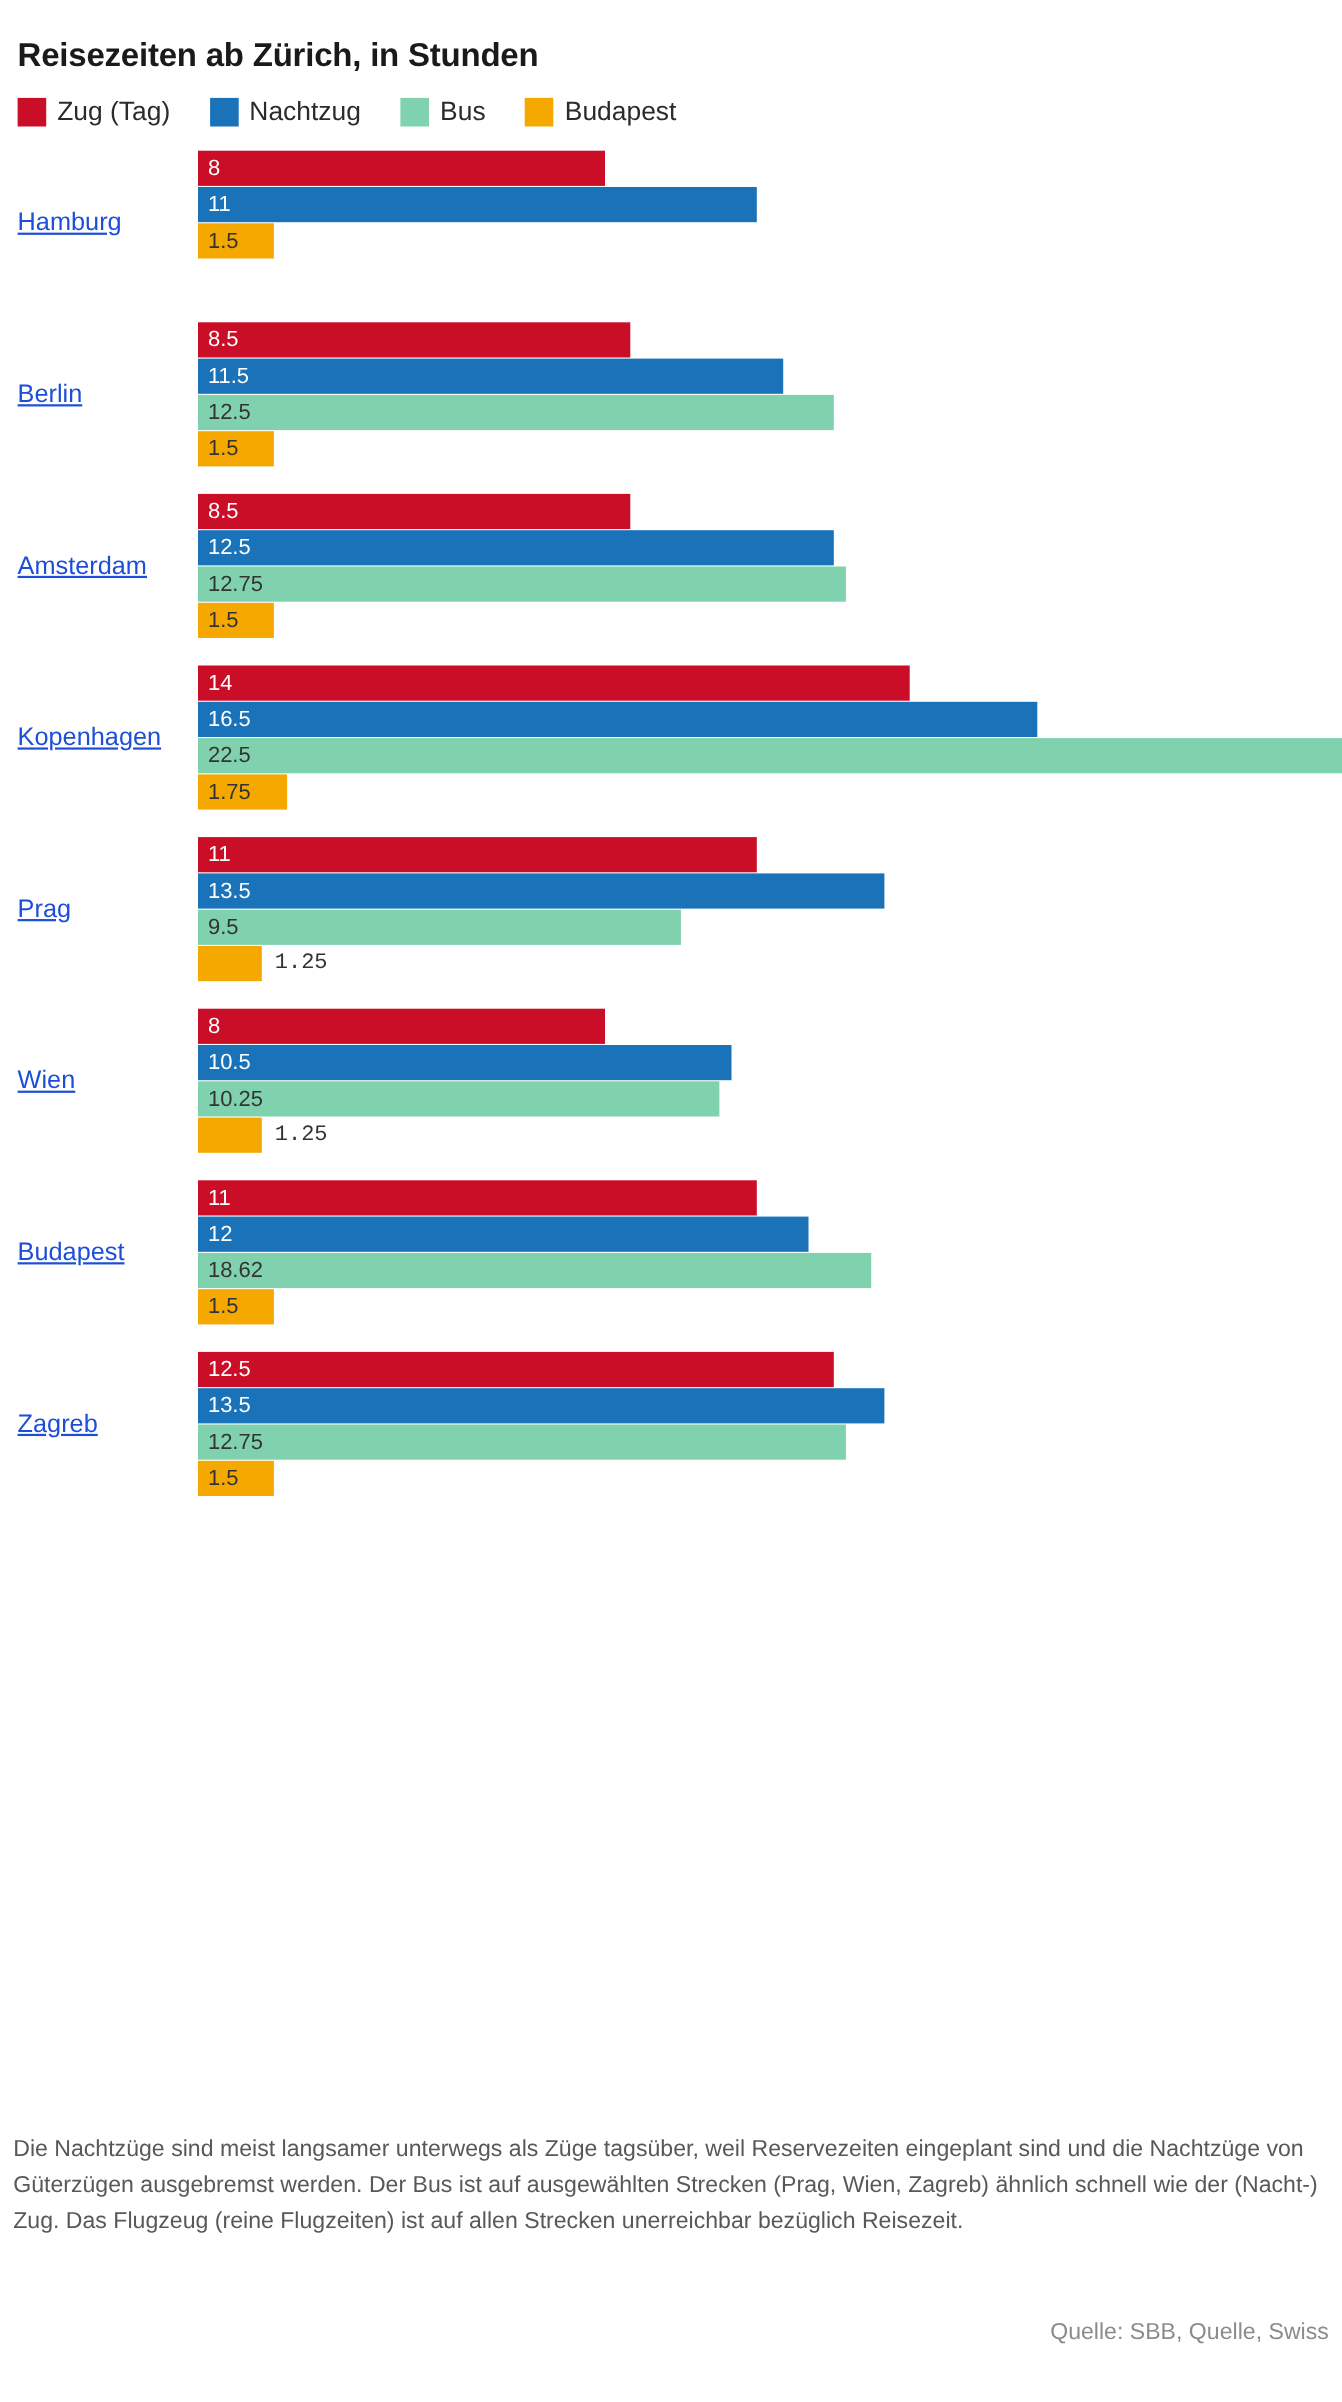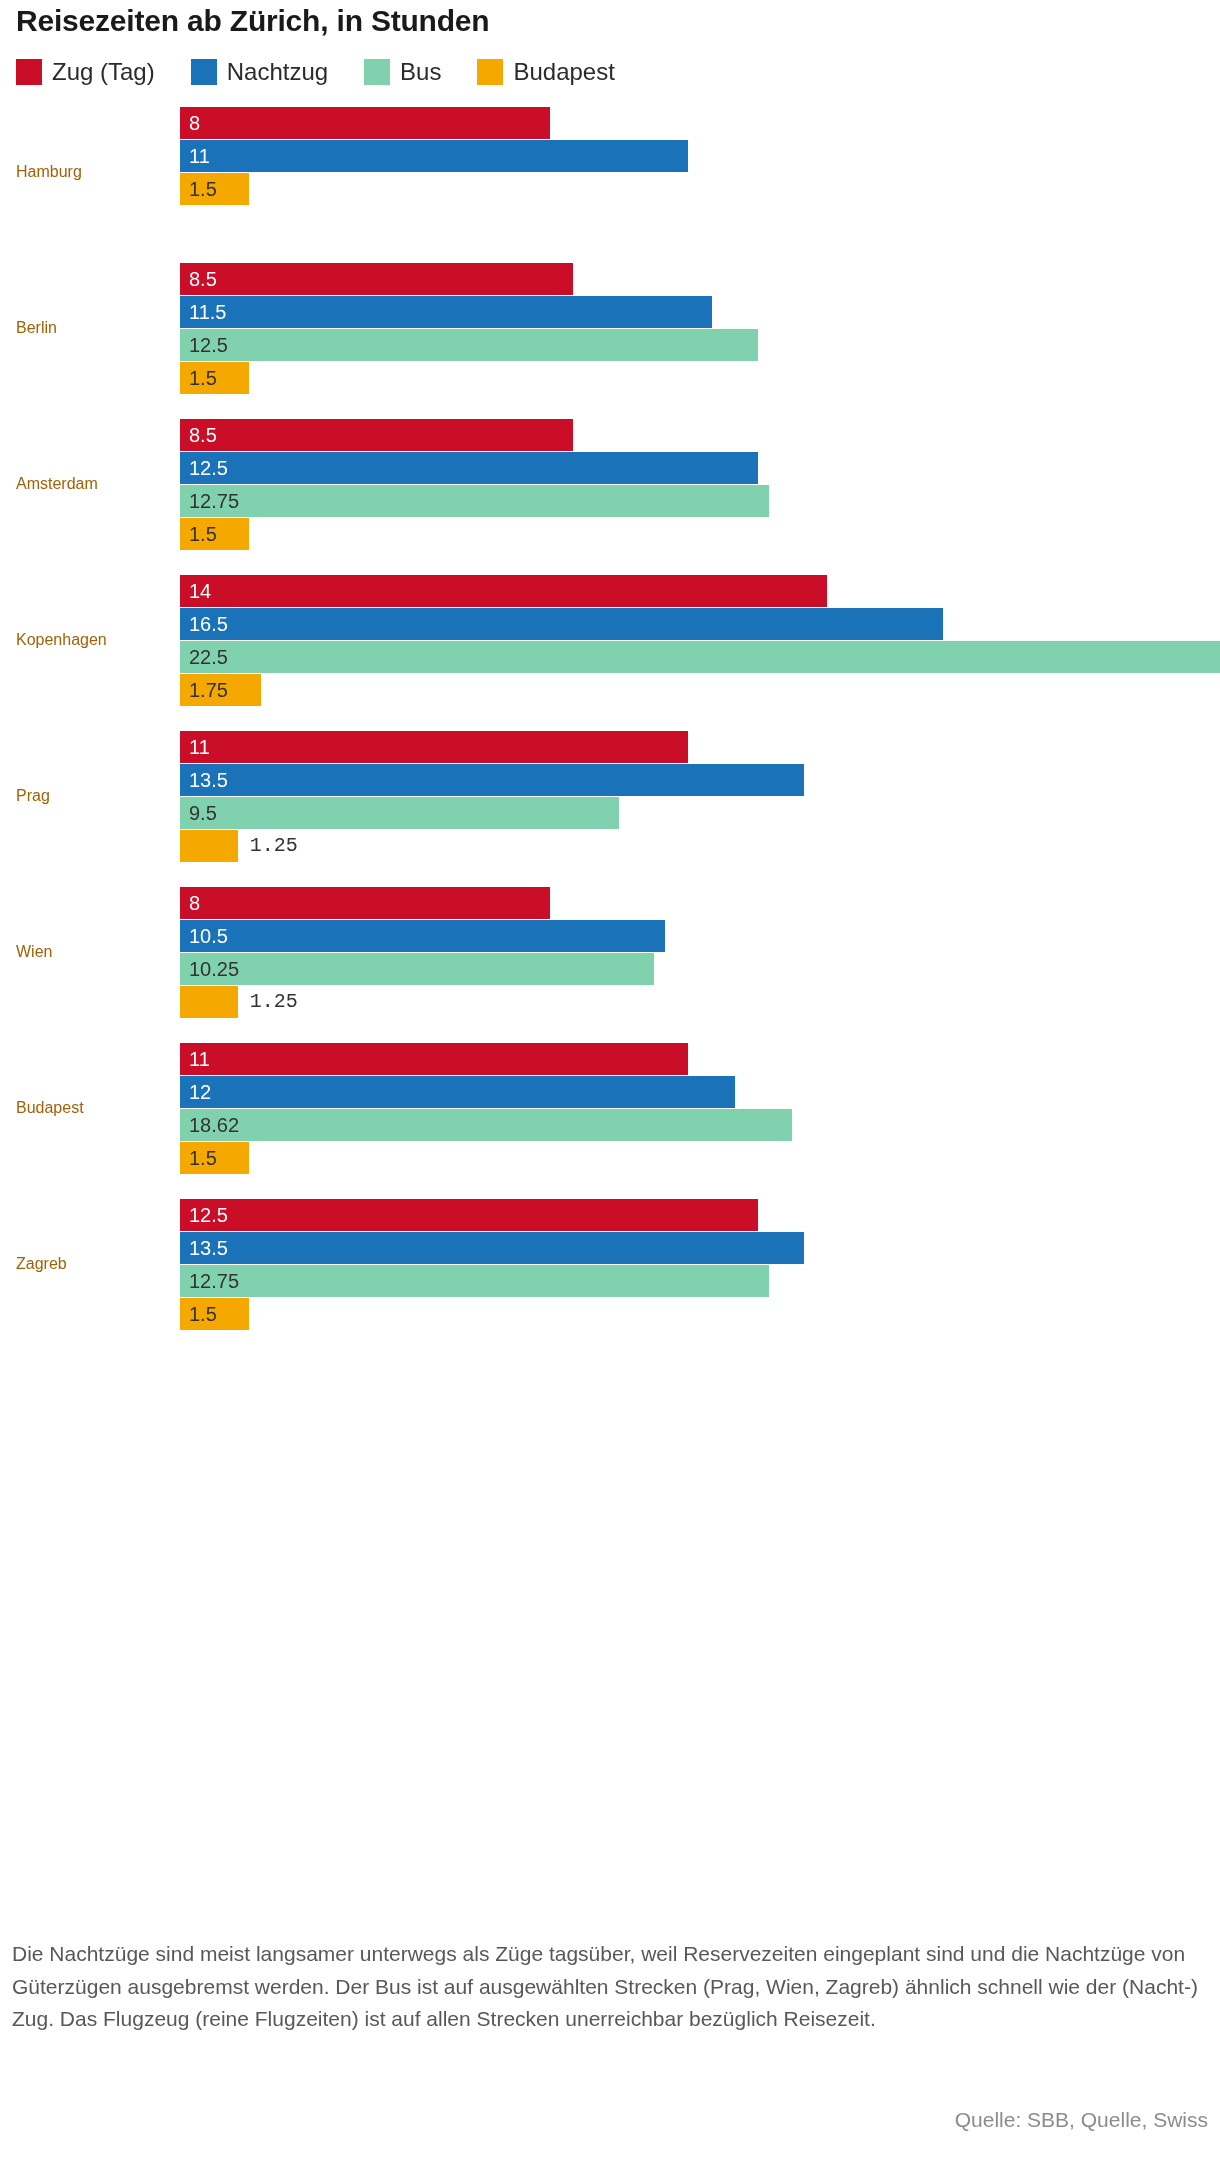--- a/index.html
+++ b/index.html
@@ -19,21 +19,21 @@
     box-sizing:border-box;
     padding:0 12px;
   }
 
   
   .chart-title{
     font-size:30px;
     font-weight:bold;
     color:#1a1a1a;
     letter-spacing:-0.2px;
-    padding-top:4px;
+    padding-top:34px;
     margin:0 0 0 4px;
     line-height:1.1;
   }
   .legend{
     display:flex;
     align-items:center;
     margin:22px 0 0 4px;
     gap:10px;
   }
   .legend-item{
@@ -63,24 +63,25 @@
   .group{
     position:relative;
     margin-bottom:26px;
     height:130px;
   }
   .group-label{
     position:absolute;
     left:4px;
     top:50%;
     transform:translateY(-50%);
-    font-size:16px;
-    color:#a16207;
+    font-size:23px;
+    color:#1d4ed8;
     white-space:nowrap;
     width:160px;
+    text-decoration:underline;
   }
   .bars{
     position:absolute;
     left:168px;
     right:0;
     top:0;
     bottom:0;
   }
   .bar-row{
     position:relative;

